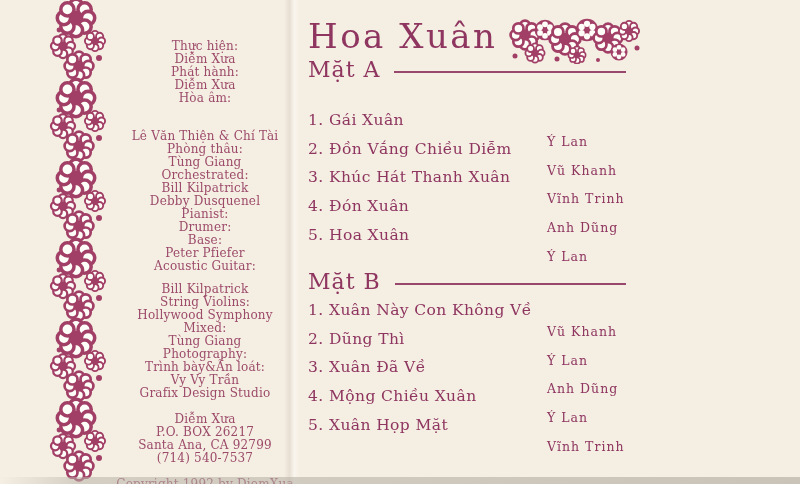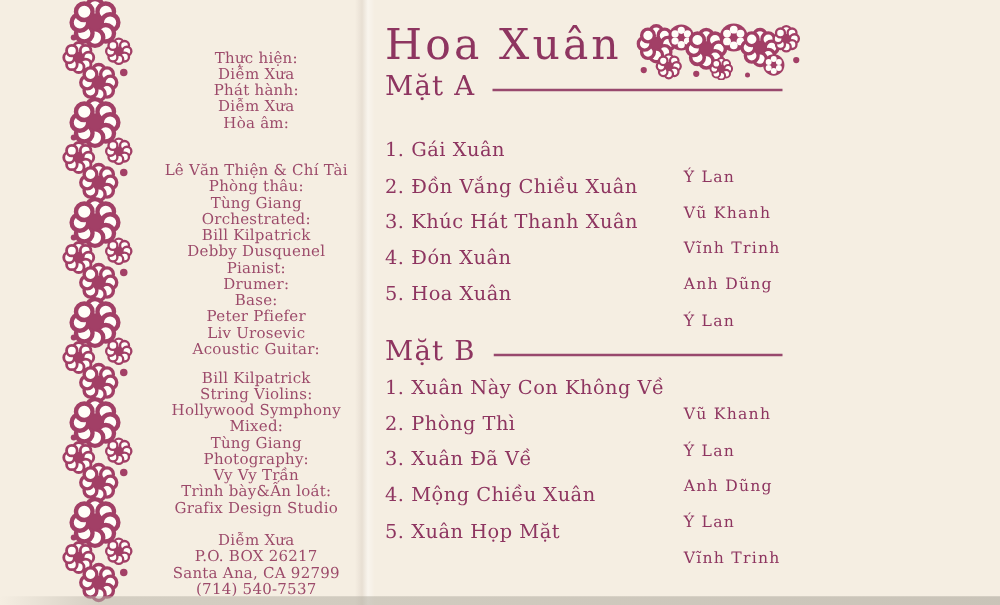--- a/index.html
+++ b/index.html
@@ -148,39 +148,38 @@
       <div class="credit-line">Debby Dusquenel</div>
 
       <div class="credit-line">Pianist:</div>
 
       <div class="credit-line">Drumer:</div>
 
       <div class="credit-line">Base:</div>
 
       <div class="credit-line">Peter Pfiefer</div>
 
-      <div class="credit-line">Liv Urosevic</div>
 
       <div class="credit-line">Acoustic Guitar:</div>
 
       <div class="credit-line" data-gap="sm">Bill Kilpatrick</div>
 
       <div class="credit-line">String Violins:</div>
 
       <div class="credit-line">Hollywood Symphony</div>
 
       <div class="credit-line">Mixed:</div>
 
       <div class="credit-line">Tùng Giang</div>
 
       <div class="credit-line">Photography:</div>
 
+      <div class="credit-line">Trình bày&amp;Ấn loát:</div>
+
       <div class="credit-line">Vy Vy Trần</div>
-
-      <div class="credit-line">Trình bày&amp;Ấn loát:</div>
 
       <div class="credit-line">Grafix Design Studio</div>
 
       <div class="credit-line" data-gap="md">Diễm Xưa</div>
 
       <div class="credit-line">P.O. BOX 26217</div>
 
       <div class="credit-line">Santa Ana, CA 92799</div>
 
       <div class="credit-line">(714) 540-7537</div>
@@ -219,21 +218,21 @@
     <div class="track-list a">
 
         <div class="track-row">
           <span class="track-num">1.</span>
           <span class="track-title">Gái Xuân</span>
           <span class="track-artist">Ý Lan</span>
         </div>
 
         <div class="track-row">
           <span class="track-num">2.</span>
-          <span class="track-title">Đồn Vắng Chiều Xuân</span>
+          <span class="track-title">Đồn Vắng Chiều Diễm</span>
           <span class="track-artist">Vũ Khanh</span>
         </div>
 
         <div class="track-row">
           <span class="track-num">3.</span>
           <span class="track-title">Khúc Hát Thanh Xuân</span>
           <span class="track-artist">Vĩnh Trinh</span>
         </div>
 
         <div class="track-row">
@@ -257,21 +256,21 @@
     <div class="track-list b">
 
         <div class="track-row">
           <span class="track-num">1.</span>
           <span class="track-title">Xuân Này Con Không Về</span>
           <span class="track-artist">Vũ Khanh</span>
         </div>
 
         <div class="track-row">
           <span class="track-num">2.</span>
-          <span class="track-title">Phòng Thì</span>
+          <span class="track-title">Dũng Thì</span>
           <span class="track-artist">Ý Lan</span>
         </div>
 
         <div class="track-row">
           <span class="track-num">3.</span>
           <span class="track-title">Xuân Đã Về</span>
           <span class="track-artist">Anh Dũng</span>
         </div>
 
         <div class="track-row">

